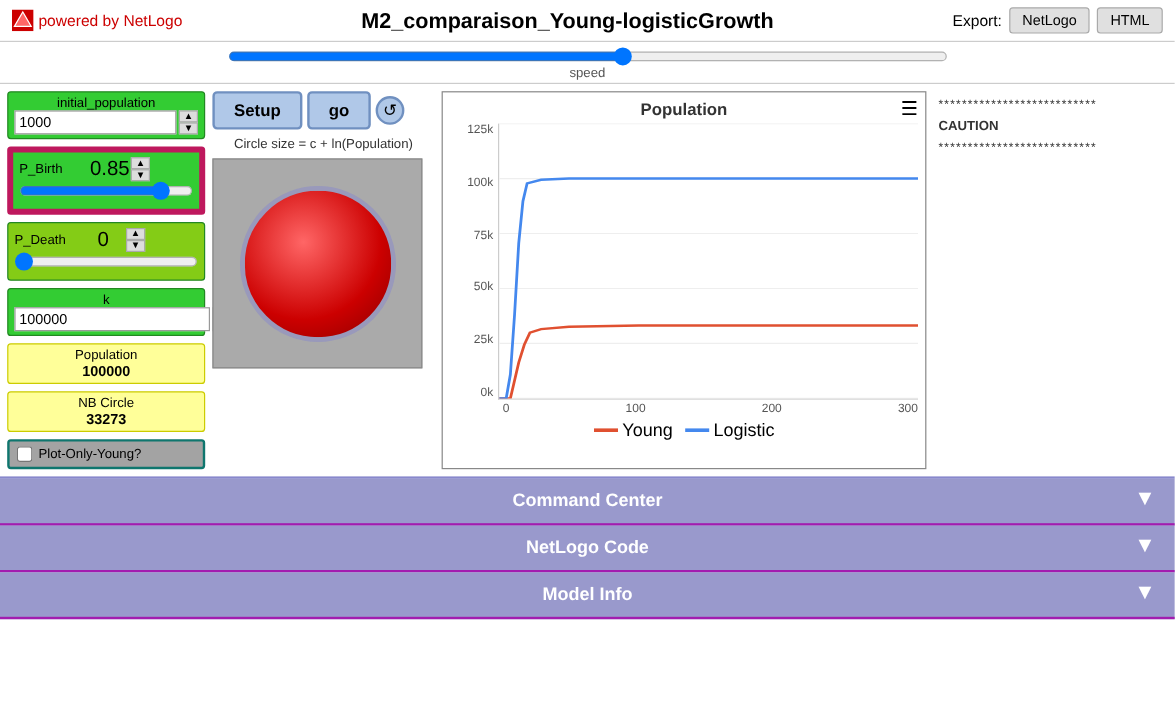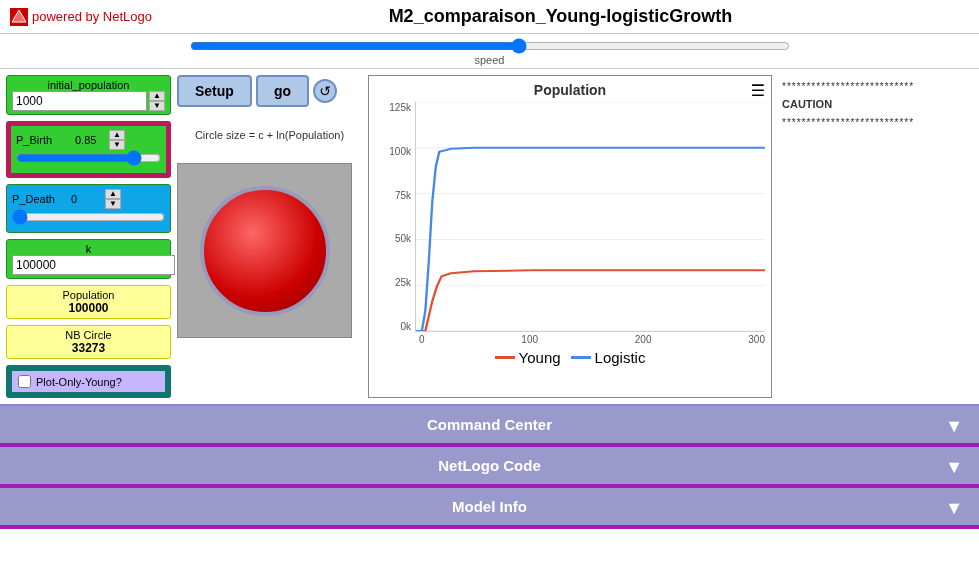--- a/index.html
+++ b/index.html
@@ -27,31 +27,31 @@
     .green-box { background: #33cc33; border: 1px solid #228822; border-radius: 3px; padding: 3px 5px; text-align: center; }
     .green-box .box-label { font-size: 11px; color: #000; }
     .green-box input[type=number] { width: 100%; border: 1px solid #999; background: #fff; font-size: 12px; padding: 1px 3px; }
     .number-input-row { display: flex; align-items: center; gap: 2px; }
     .number-input-row input[type=number] { flex: 1; border: 1px solid #999; background: #fff; font-size: 12px; padding: 1px 3px; height: 20px; }
     .spinner-btn { display: flex; flex-direction: column; }
     .spinner-btn button { width: 16px; height: 10px; padding: 0; font-size: 8px; border: 1px solid #aaa; background: #ddd; cursor: pointer; line-height: 1; }
 
     .slider-row { display: flex; align-items: center; gap: 4px; }
     .slider-row label { font-size: 11px; width: 55px; }
-    .slider-row .val { font-size: 11px; width: 30px; text-align: left; }
+    .slider-row .val { font-size: 17px; width: 30px; text-align: center; }
 
     .yellow-box { background: #ffff99; border: 1px solid #cccc00; border-radius: 3px; padding: 3px 5px; text-align: center; }
     .yellow-box .box-label { font-size: 11px; }
     .yellow-box .box-value { font-size: 12px; font-weight: bold; }
 
-    .checkbox-row { display: flex; align-items: center; gap: 5px; background: #c4b5fd; border: 6px solid #0f766e; border-radius: 3px; padding: 4px 6px; }
+    .checkbox-row { display: flex; align-items: center; gap: 5px; background: #a3a3a3; border: 2px solid #0f766e; border-radius: 3px; padding: 4px 6px; }
     .checkbox-row label { font-size: 11px; }
 
     
-    #middle-panel { width: 185px; display: flex; flex-direction: column; gap: 22px; }
+    #middle-panel { width: 185px; display: flex; flex-direction: column; gap: 6px; }
 
     .btn-row { display: flex; align-items: center; gap: 4px; }
     .sim-btn { padding: 6px 16px; background: #b0c8e8; border: 2px solid #7090c0; border-radius: 4px; font-size: 14px; font-weight: bold; cursor: pointer; }
     .reset-btn { width: 24px; height: 24px; border-radius: 50%; background: #b0c8e8; border: 2px solid #7090c0; font-size: 14px; cursor: pointer; display: flex; align-items: center; justify-content: center; }
 
     .circle-label { font-size: 11px; text-align: center; color: #333; }
     .ticks-label { font-size: 12px; color: #333; margin-bottom: 2px; }
 
     .circle-display { width: 175px; height: 175px; background: #aaaaaa; border: 1px solid #888; display: flex; align-items: center; justify-content: center; }
     .circle-display .inner-circle { width: 130px; height: 130px; border-radius: 50%; background: radial-gradient(circle at 40% 35%, #ff6666, #cc0000 60%, #880000); border: 4px solid #9999bb; }
@@ -75,21 +75,21 @@
     .legend-item { display: flex; align-items: center; gap: 4px; }
     .legend-line { width: 20px; height: 3px; }
 
     
     #info-panel { width: 195px; font-size: 11px; line-height: 1.5; color: #333; padding: 4px; }
     #info-panel .stars { letter-spacing: 1px; font-size: 10px; }
     #info-panel .caution { font-weight: bold; margin: 2px 0; }
 
     
     #bottom { border-top: 2px solid #8888cc; }
-    .collapsible-row { display: flex; align-items: flex-start; justify-content: center; background: #9999cc; border-bottom: 4px solid #a21caf; padding: 10px; cursor: pointer; position: relative; }
+    .collapsible-row { display: flex; align-items: flex-end; justify-content: center; background: #9999cc; border-bottom: 2px solid #a21caf; padding: 10px; cursor: pointer; position: relative; }
     .collapsible-row .row-label { font-size: 15px; font-weight: bold; color: #fff; }
     .collapsible-row .chevron { position: absolute; right: 16px; font-size: 18px; color: #fff; }
 
     
     .k-section { background: #33cc33; border: 1px solid #228822; border-radius: 3px; padding: 3px 5px; }
     .k-label { text-align: center; font-size: 11px; }
     .k-value-row { display: flex; align-items: center; gap: 2px; }
     .k-value-row input[type=number] { flex: 1; border: 1px solid #999; background: #fff; font-size: 12px; padding: 1px 3px; height: 20px; }
   </style>
 </head>
@@ -97,20 +97,25 @@
 
 <div id="header">
   <a class="logo" href="#">
     <svg class="logo-icon" viewBox="0 0 18 18">
       <polygon points="0,0 18,0 18,18 0,18" fill="#cc0000"></polygon>
       <polygon points="2,14 9,2 16,14" fill="#ff6666" stroke="#fff" stroke-width="1"></polygon>
     </svg>
     <span>powered by NetLogo</span>
   </a>
   <div class="title">M2_comparaison_Young-logisticGrowth</div>
+  <div class="export-section">
+    <span>Export:</span>
+    <button class="export-btn">NetLogo</button>
+    <button class="export-btn">HTML</button>
+  </div>
 </div>
 
 <div id="speed-bar">
   <input type="range" min="0" max="100" value="55" style="">
   <span class="speed-label">speed</span>
 </div>
 
 <div id="main">
 
   <div id="left-panel">
@@ -131,21 +136,21 @@
         <label>P_Birth</label>
         <span class="val">0.85</span>
         <div class="spinner-btn">
           <button>▲</button>
           <button>▼</button>
         </div>
       </div>
       <input type="range" min="0" max="1" step="0.01" value="0.85" style="width: 100%;">
     </div>
 
-    <div style="background:#0ea5e9; border:1px solid #228822; border-radius:3px; padding:4px 5px;">
+    <div style="background:#84cc16; border:1px solid #228822; border-radius:3px; padding:4px 5px;">
       <div class="slider-row">
         <label>P_Death</label>
         <span class="val">0</span>
         <div class="spinner-btn">
           <button>▲</button>
           <button>▼</button>
         </div>
       </div>
       <input type="range" min="0" max="1" step="0.01" value="0" style="width: 100%;">
     </div>

